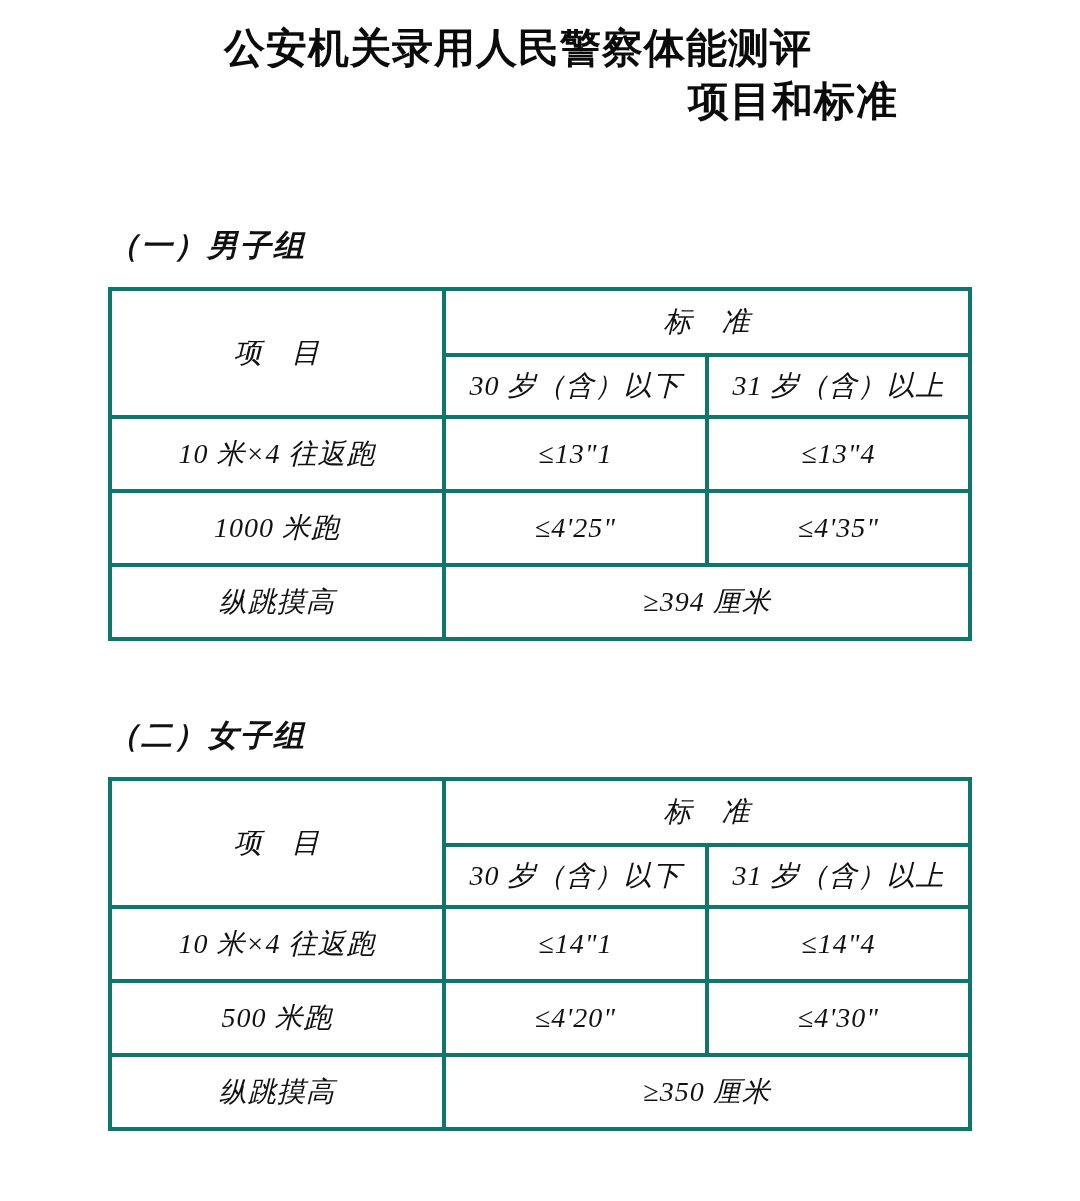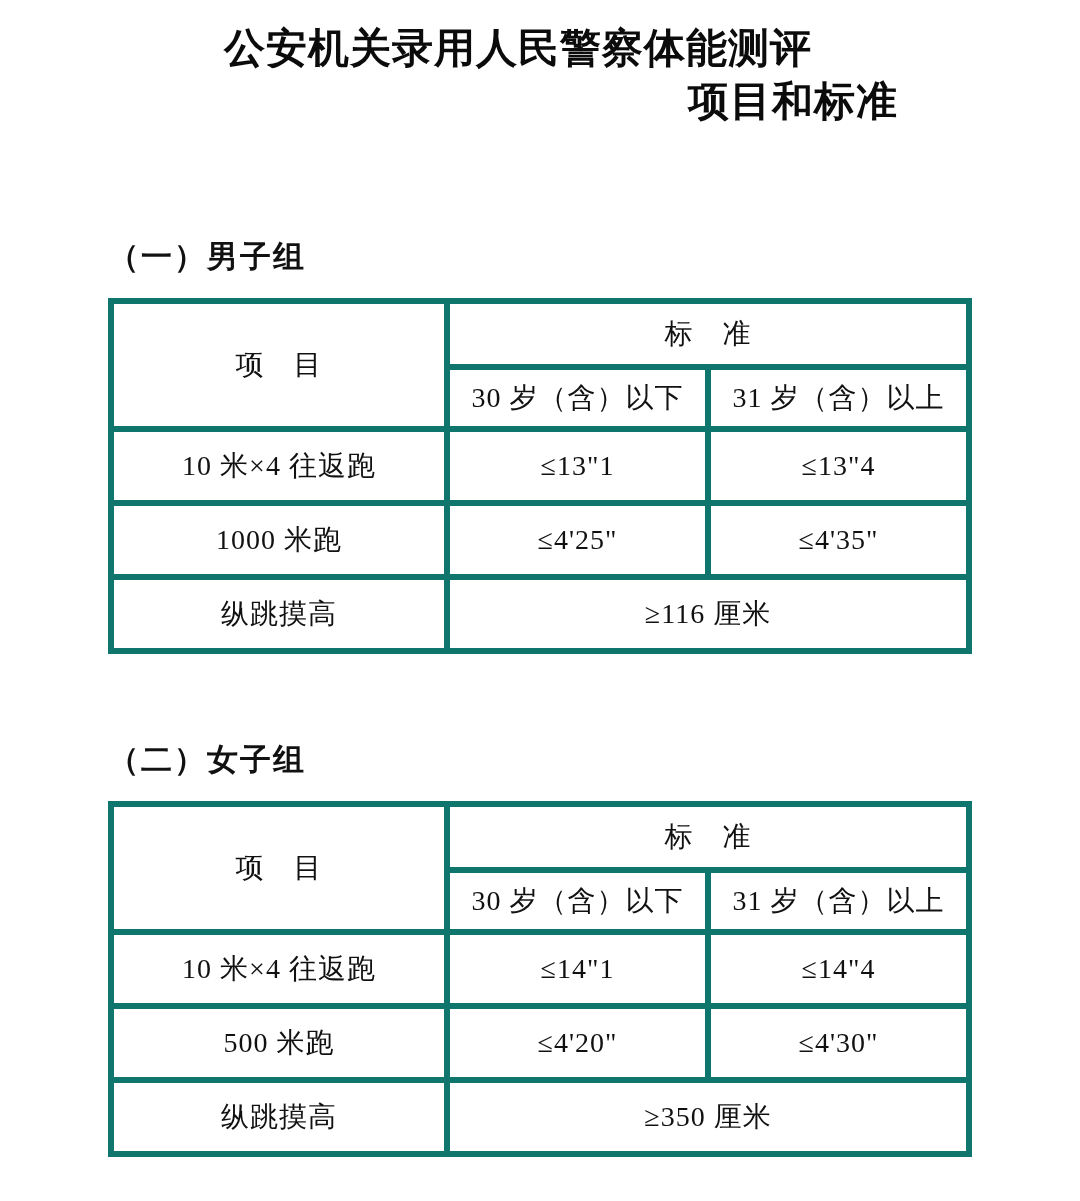--- a/index.html
+++ b/index.html
@@ -28,40 +28,41 @@
     letter-spacing: 1px;
     margin: 0 auto;
     width: 760px;
     color: #0b0b0b;
   }
   .doc-title .line2 {
     display: block;
     text-align: right;
   }
   .section {
-    margin-top: 11px;
+    margin-top: 0;
+    font-style: italic;
   }
   .section-heading {
     font-size: 31px;
     font-weight: bold;
     margin-left: 108px;
     letter-spacing: 2px;
     color: #111;
   }
   .tbl-wrap {
     margin-left: 108px;
     margin-right: 108px;
   }
   table.std {
     border-collapse: collapse;
     width: 864px;
     table-layout: fixed;
   }
   table.std td {
-    border: 6px solid #0f766e;
+    border: 4px solid #0f766e;
     text-align: center;
     vertical-align: middle;
     font-size: 28px;
     letter-spacing: 1px;
     color: #111;
     padding: 6px 20px;
     font-family: "Liberation Serif", "DejaVu Serif", serif;
   }
   td.col-item { width: 290px; }
   td.col-a { width: 287px; }
@@ -116,21 +117,21 @@
             <td class="col-a">≤13"1</td>
             <td class="col-b">≤13"4</td>
           </tr>
           <tr class="h-row-data">
             <td class="col-item">1000 米跑</td>
             <td class="col-a">≤4'25"</td>
             <td class="col-b">≤4'35"</td>
           </tr>
           <tr class="h-row-data">
             <td class="col-item">纵跳摸高</td>
-            <td colspan="2">≥116 厘米</td>
+            <td colspan="2">≥394 厘米</td>
           </tr>
         </tbody>
       </table>
     </div>
   </div>
 
   <div class="spacer-between-sections"></div>
 
   <div class="section">
     <div class="section-heading">（二）女子组</div>

